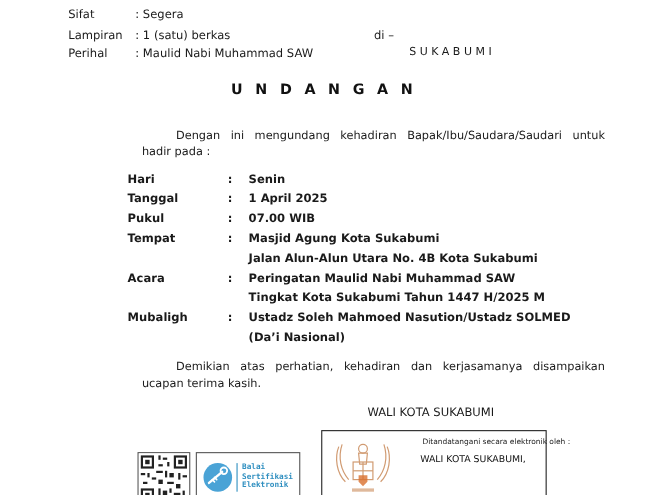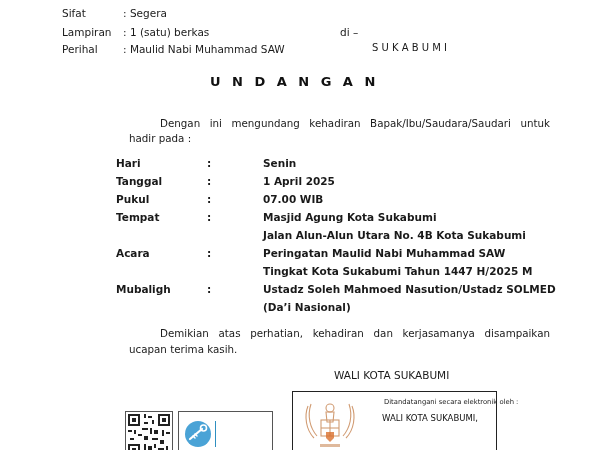--- a/index.html
+++ b/index.html
@@ -15,21 +15,21 @@
   .meta-val { font-size: 10.5px; left: 123px; }
   .di { left: 340px; top: 26px; font-size: 10.5px; }
   .sukabumi { left: 372px; top: 42px; font-size: 10px; letter-spacing: 3.2px; }
   .title {
     left: 210px; top: 74px; font-size: 13px; font-weight: bold;
     letter-spacing: 11.5px; color: #111;
   }
   .para { font-size: 10.3px; line-height: 15.5px; color: #1a1a1a; }
   .row-label { left: 116px; font-size: 10.5px; font-weight: bold; }
   .row-colon { left: 207px; font-size: 10.5px; font-weight: bold; }
-  .row-val { left: 226px; font-size: 10.5px; font-weight: bold; margin-left: 37px; }
+  .row-val { left: 226px; font-size: 10.5px; font-weight: bold; }
   .wali { left: 334px; top: 369px; font-size: 10.5px; }
   .sig-box {
     left: 292px; top: 391px; width: 205px; height: 70px;
     border: 1.5px solid #222; box-sizing: border-box;
   }
   .sig-note { left: 370px; top: 398px; font-size: 6.8px; color: #222; padding-left: 14px; }
   .sig-name { left: 382px; top: 413px; font-size: 8.5px; color: #111; }
   .emblem { left: 300px; top: 396px; width: 60px; height: 54px; }
   .qr {
     left: 125px; top: 411px; width: 48px; height: 48px;
@@ -152,13 +152,18 @@
 </div>
 
 <div class="abs bsre">
   <svg style="position:absolute; left:5px; top:8px;" width="28" height="28" viewBox="0 0 28 28">
     <circle cx="14" cy="14" r="13" fill="#4aa3d6"></circle>
     <path d="M6 19 L18 9" stroke="#fff" stroke-width="2.2" stroke-linecap="round"></path>
     <circle cx="19.5" cy="8" r="3" fill="none" stroke="#fff" stroke-width="1.6"></circle>
     <path d="M9 16 L11 18 M11 14 L13 16" stroke="#fff" stroke-width="1.5" stroke-linecap="round"></path>
   </svg>
   <div class="bsre-bar"></div>
+  <div class="bsre-text">
+    <div>Balai</div>
+    <div>Sertifikasi</div>
+    <div>Elektronik</div>
+  </div>
 </div>
 
 </body></html>

